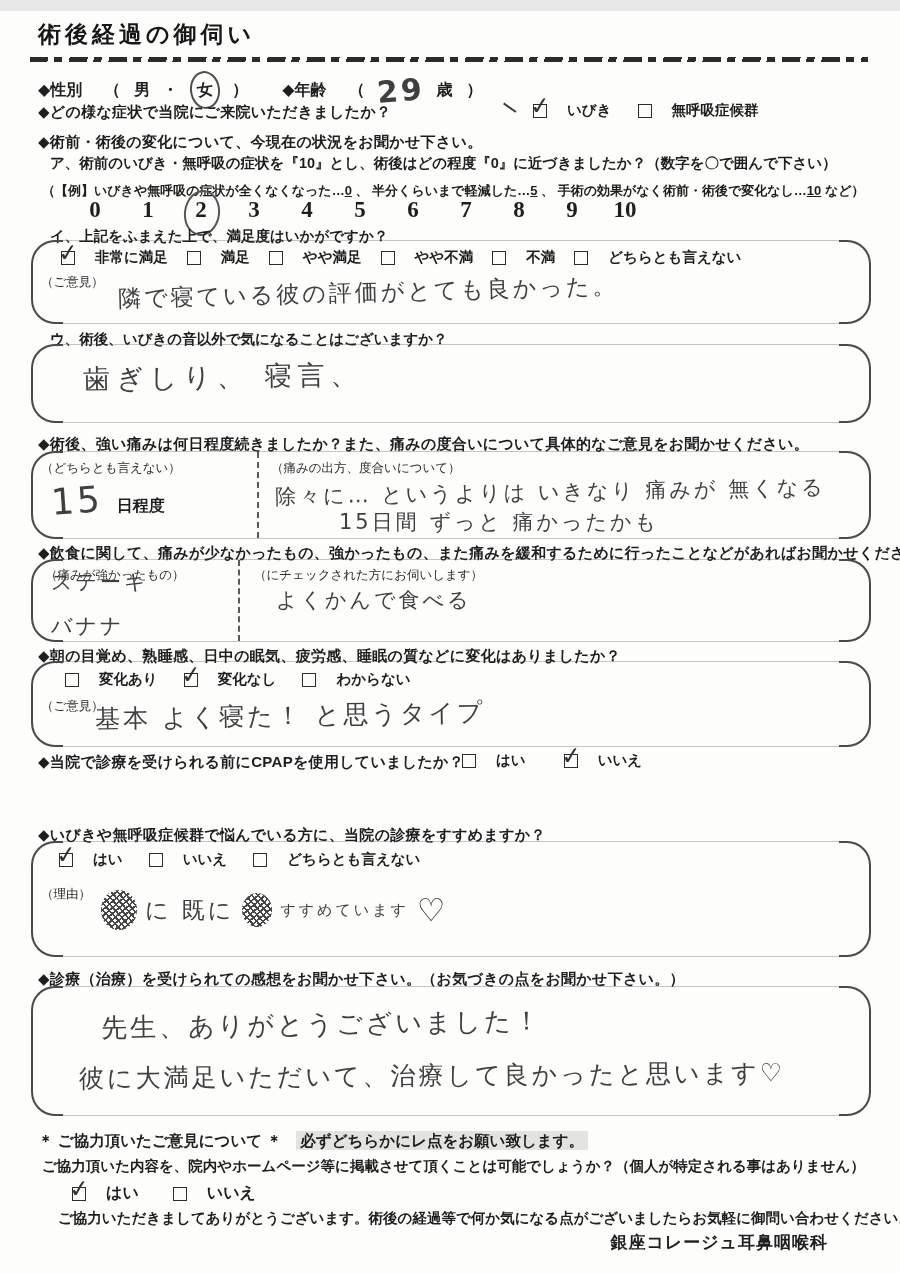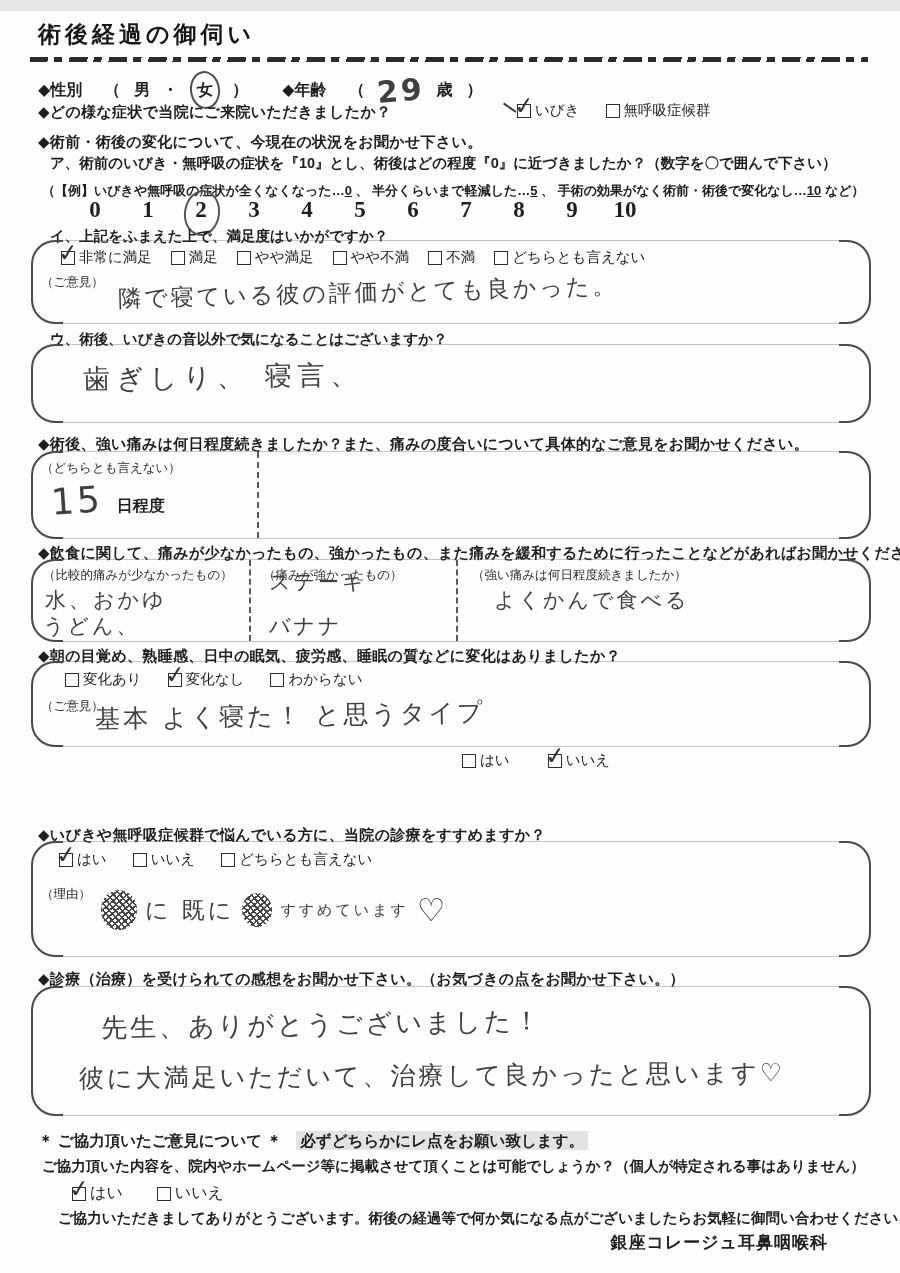--- a/index.html
+++ b/index.html
@@ -11,21 +11,21 @@
   .abs{position:absolute;}
   .heading{font-size:15px;font-weight:700;letter-spacing:.3px;white-space:nowrap;}
   .subline{font-size:14.5px;font-weight:600;white-space:nowrap;}
   .small-label{font-size:12.5px;color:#2a2a2a;white-space:nowrap;}
   .title{font-size:23px;font-weight:700;letter-spacing:4px;color:#171717;}
   .dash-rule{
     height:5px;
     background:repeating-linear-gradient(100deg,#2b2b2b 0 18px,transparent 18px 24px,#2b2b2b 24px 32px,transparent 32px 39px);
   }
   
-  .opt{display:inline-flex;align-items:center;white-space:nowrap;font-size:14.5px;font-weight:400;}
+  .opt{display:inline-flex;align-items:center;white-space:nowrap;font-size:14.5px;font-weight:700;gap:16px;}
   .cb{position:relative;display:inline-block;width:12px;height:12px;border:1.6px solid #2c2c2c;margin-right:4px;flex:0 0 auto;background:transparent;}
   .cb.checked::before{
     content:"✓";position:absolute;left:-4px;top:-13px;font-size:24px;font-weight:700;color:#323232;
     transform:rotate(-6deg);font-family:"DejaVu Sans",sans-serif;
   }
   .lead-stroke{display:inline-block;width:15px;height:2px;background:#3a3a3a;transform:rotate(35deg) translateY(-4px);margin-right:2px;}
   
   .bbox{position:absolute;border:1px solid rgba(70,70,70,.30);border-radius:24px;}
   .bbox::before,.bbox::after{content:"";position:absolute;top:-1px;bottom:-1px;width:30px;border:2px solid #4a4a4a;}
   .bbox::before{left:-2px;border-right:none;border-radius:24px 0 0 24px;}
@@ -141,36 +141,36 @@
 
   <div class="abs heading" style="left:38px;top:424px;">◆術後、強い痛みは何日程度続きましたか？また、痛みの度合いについて具体的なご意見をお聞かせください。</div>
   <div class="bbox" style="left:32px;top:440px;width:836px;height:86px;display:flex;">
     <div style="width:224px;position:relative;border-right:2px dashed #5a5a5a;">
       <div class="abs small-label" style="left:8px;top:8px;">（どちらとも言えない）</div>
       <div class="abs" style="left:18px;top:28px;display:flex;align-items:flex-end;gap:14px;">
         <span class="hw" style="font-size:36px;transform:rotate(-4deg);">15</span>
         <span style="font-size:16px;font-weight:700;padding-bottom:4px;">日程度</span>
       </div>
     </div>
+    <div style="flex:1;position:relative;">
+      <div class="abs small-label" style="left:12px;top:8px;">（痛みの出方、度合いについて）</div>
+      <div class="abs hw" style="left:16px;top:26px;font-size:21px;transform:rotate(-1deg);">除々に… というよりは いきなり 痛みが 無くなる</div>
+      <div class="abs hw" style="left:80px;top:56px;font-size:21px;">15日間 ずっと 痛かったかも</div>
+    </div>
   </div>
 
   <div class="abs heading" style="left:38px;top:533px;">◆飲食に関して、痛みが少なかったもの、強かったもの、また痛みを緩和するために行ったことなどがあればお聞かせください。</div>
   <div class="bbox" style="left:32px;top:548px;width:836px;height:81px;display:flex;">
-    <div style="width:216px;position:relative;border-right:2px dashed #5a5a5a;">
-      <div class="abs small-label" style="left:10px;top:7px;">（比較的痛みが少なかったもの）</div>
-      <div class="abs hw" style="left:12px;top:26px;font-size:21px;">水、おかゆ</div>
-      <div class="abs hw" style="left:10px;top:52px;font-size:21px;">うどん、</div>
-    </div>
     <div style="width:205px;position:relative;border-right:2px dashed #5a5a5a;">
       <div class="abs small-label" style="left:12px;top:7px;">（痛みが強かったもの）</div>
       <div class="abs hw" style="left:18px;top:8px;font-size:21px;">ステーキ</div>
       <div class="abs hw" style="left:18px;top:52px;font-size:21px;">バナナ</div>
     </div>
     <div style="flex:1;position:relative;">
-      <div class="abs small-label" style="left:14px;top:7px;">（強い痛みは何日程度続きましたか）</div>
+      <div class="abs small-label" style="left:14px;top:7px;">（にチェックされた方にお伺いします）</div>
       <div class="abs hw" style="left:36px;top:26px;font-size:21px;">よくかんで食べる</div>
     </div>
   </div>
 
   <div class="abs heading" style="left:38px;top:636px;">◆朝の目覚め、熟睡感、日中の眠気、疲労感、睡眠の質などに変化はありましたか？</div>
   <div class="bbox" style="left:32px;top:650px;width:836px;height:84px;">
     <div class="abs" style="left:32px;top:8px;display:flex;gap:26px;align-items:flex-end;">
       <span class="opt">
           <span class="cb"></span>
           <span>変化あり</span>
@@ -181,20 +181,21 @@
         </span>
       <span class="opt">
           <span class="cb"></span>
           <span>わからない</span>
         </span>
     </div>
     <div class="abs small-label" style="left:8px;top:36px;">（ご意見）</div>
     <div class="abs hw" style="left:62px;top:37px;font-size:25px;transform:rotate(-1deg);">基本 よく寝た！ と思うタイプ</div>
   </div>
 
+  <div class="abs heading" style="left:38px;top:742px;">◆当院で診療を受けられる前にCPAPを使用していましたか？</div>
   <div class="abs" style="left:462px;top:740px;display:flex;gap:38px;">
     <span class="opt">
         <span class="cb"></span>
         <span>はい</span>
       </span>
     <span class="opt">
         <span class="cb checked"></span>
         <span>いいえ</span>
       </span>
   </div>

